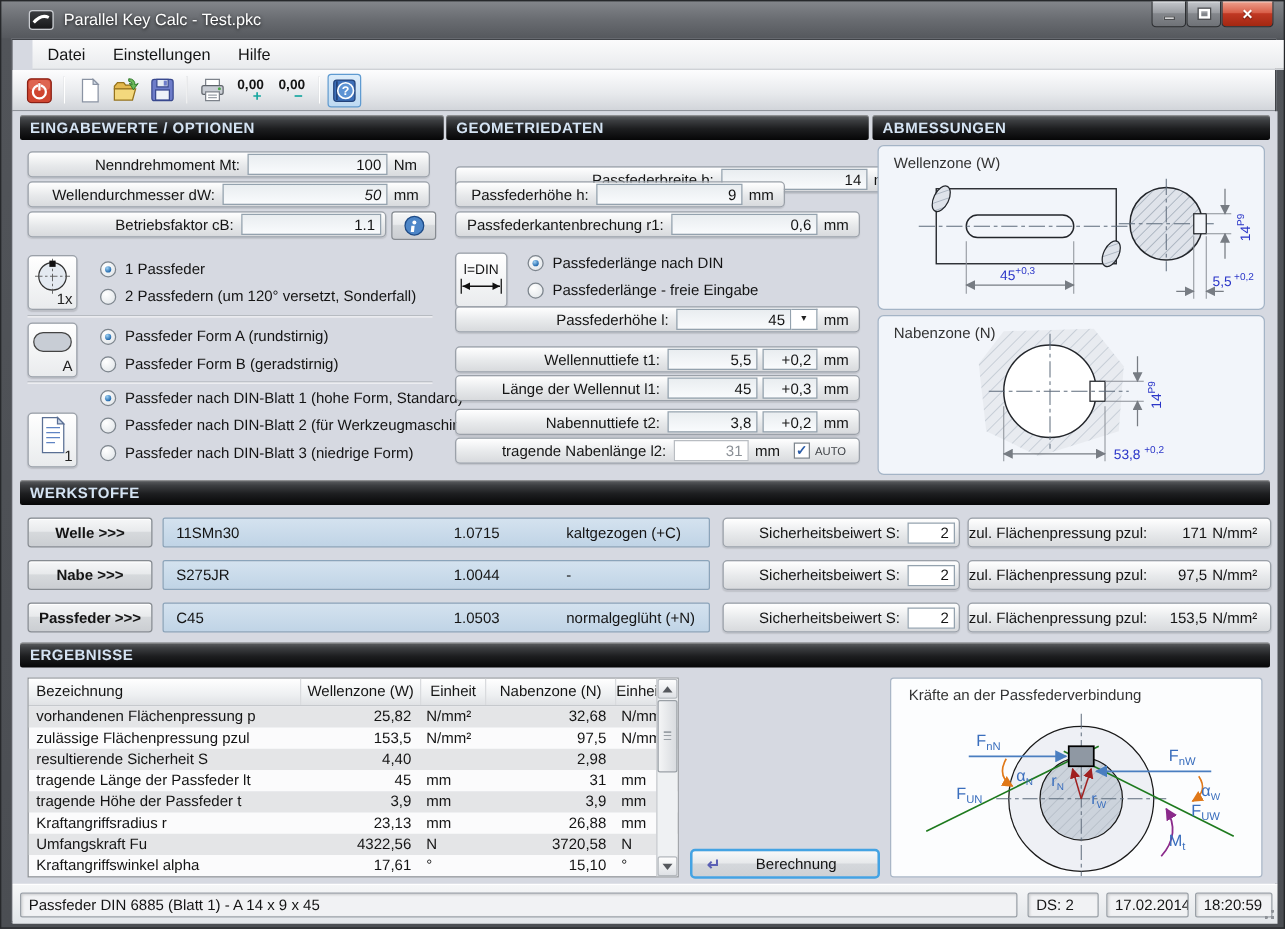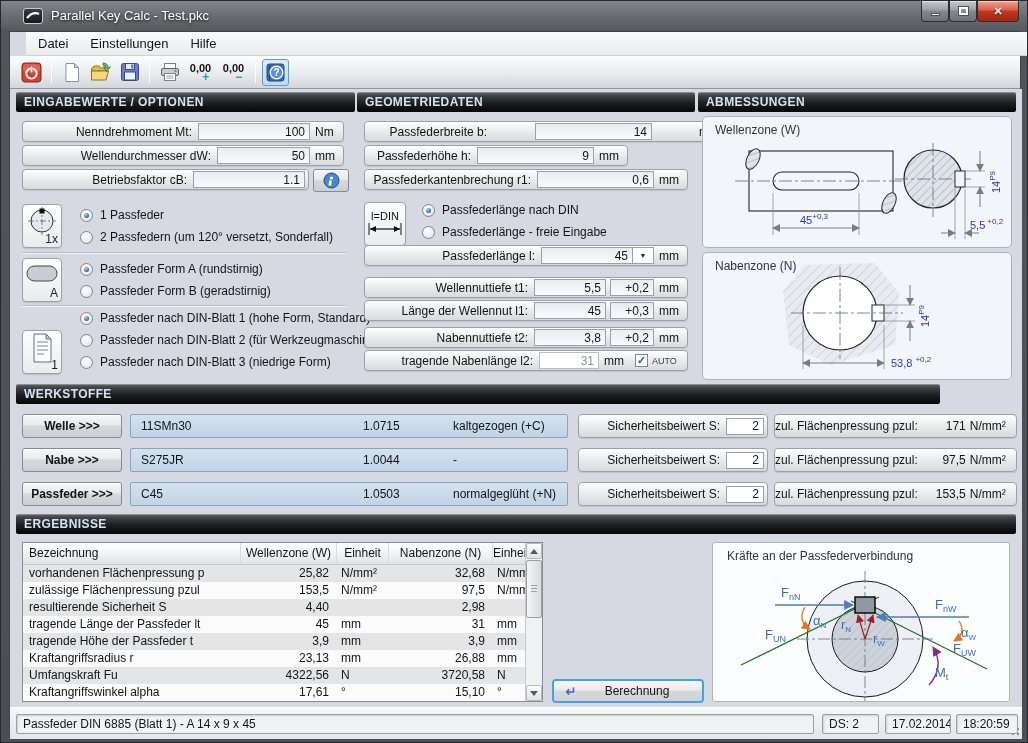--- a/index.html
+++ b/index.html
@@ -250,21 +250,21 @@
 
       <div class="sechead" style="left:6px;top:3px;width:339px;">EINGABEWERTE / OPTIONEN</div>
 
       <div class="fr" style="left:12px;top:32px;width:322px;">
         <div class="lbl">Nenndrehmoment Mt:</div>
         <div class="fld" style="width:112px;">100</div>
         <div class="unit">Nm</div>
       </div>
       <div class="fr" style="left:12px;top:56px;width:322px;">
         <div class="lbl">Wellendurchmesser dW:</div>
-        <div class="fld" style="width:93px;">50</div>
+        <div class="fld" style="width:132px;font-style:italic;">50</div>
         <div class="unit">mm</div>
       </div>
       <div class="fr" style="left:12px;top:80px;width:287px;">
         <div class="lbl">Betriebsfaktor cB:</div>
         <div class="fld" style="width:112px;">1.1</div>
       </div>
       <div class="mbtn" style="left:303px;top:80px;width:36px;height:23px;">
         <svg width="17" height="17" viewBox="0 0 17 17">
           <circle cx="8.5" cy="8.5" r="7.5" fill="#4d86c8" stroke="#1d4a86"></circle>
           <circle cx="8.5" cy="6" r="1.6" fill="#fff"></circle>
@@ -328,21 +328,21 @@
           <line x1="14" y1="11" x2="25" y2="11" stroke="#5f84c4"></line>
           <line x1="14" y1="15" x2="25" y2="15" stroke="#5f84c4"></line>
           <line x1="14" y1="19" x2="25" y2="19" stroke="#5f84c4"></line>
           <line x1="14" y1="23" x2="21" y2="23" stroke="#5f84c4"></line>
         </svg>
         <span class="corner">1</span>
       </div>
 
       <div class="sechead" style="left:347px;top:3px;width:338px;">GEOMETRIEDATEN</div>
 
-      <div class="fr" style="left:354px;top:32px;width:364px;gap:42px;">
+      <div class="fr" style="left:354px;top:44px;width:364px;">
         <div class="lbl">Passfederbreite b:</div>
         <div class="fld" style="width:117px;">14</div>
         <div class="unit">mm</div>
       </div>
       <div class="fr" style="left:354px;top:56px;width:264px;padding-left:6px;">
         <div class="lbl">Passfederhöhe h:</div>
         <div class="fld" style="width:117px;">9</div>
         <div class="unit">mm</div>
       </div>
       <div class="fr" style="left:354px;top:80px;width:324px;">
@@ -364,21 +364,21 @@
       <div class="opt" style="left:412px;top:113px;">
         <span class="radio on"></span>
         <span>Passfederlänge nach DIN</span>
       </div>
       <div class="opt" style="left:412px;top:135px;">
         <span class="radio"></span>
         <span>Passfederlänge - freie Eingabe</span>
       </div>
 
       <div class="fr" style="left:354px;top:156px;width:324px;">
-        <div class="lbl">Passfederlänge l:</div>
+        <div class="lbl">Passfederhöhe l:</div>
         <div class="fld" style="width:92px;">45</div>
         <div class="ddbtn">▼</div>
         <div class="unit">mm</div>
       </div>
 
       <div class="fr" style="left:354px;top:188px;width:324px;">
         <div class="lbl">Wellennuttiefe t1:</div>
         <div class="fld" style="width:72px;">5,5</div>
         <div class="fld" style="width:44px;margin-left:4px;">+0,2</div>
         <div class="unit">mm</div>
@@ -449,21 +449,21 @@
           <line x1="207" y1="32" x2="207" y2="52" stroke="#777c83" marker-end="url(#ag)"></line>
           <line x1="207" y1="88" x2="207" y2="68" stroke="#777c83" marker-end="url(#ag)"></line>
           <text transform="translate(226 74) rotate(-90)" class="dimt"><tspan>14</tspan><tspan dy="-5" font-size="8">P9</tspan></text>
           <line x1="100" y1="72" x2="100" y2="116" stroke="#8a8f96" stroke-width=".8"></line>
           <line x1="181" y1="72" x2="181" y2="116" stroke="#8a8f96" stroke-width=".8"></line>
           <line x1="100" y1="110" x2="181" y2="110" stroke="#777c83" marker-start="url(#ag)" marker-end="url(#ag)"></line>
           <text x="188" y="114" class="dimt"><tspan>53,8</tspan><tspan dy="-5" font-size="8" dx="3">+0,2</tspan></text>
         </svg>
       </div>
 
-      <div class="sechead" style="left:6px;top:295px;width:924px;">WERKSTOFFE</div>
+      <div class="sechead" style="left:6px;top:295px;width:1000px;">WERKSTOFFE</div>
 
       <div class="mbtn" style="left:12px;top:325px;">Welle &gt;&gt;&gt;</div>
       <div class="mbar" style="left:120px;top:325px;width:438px;">
         <span style="left:10px;">11SMn30</span>
         <span style="left:232px;">1.0715</span>
         <span style="left:322px;">kaltgezogen (+C)</span>
       </div>
       <div class="srow" style="left:568px;top:325px;width:190px;">
         <div class="lbl">Sicherheitsbeiwert S:</div>
         <div class="fld" style="width:38px;background:#fff;">2</div>

